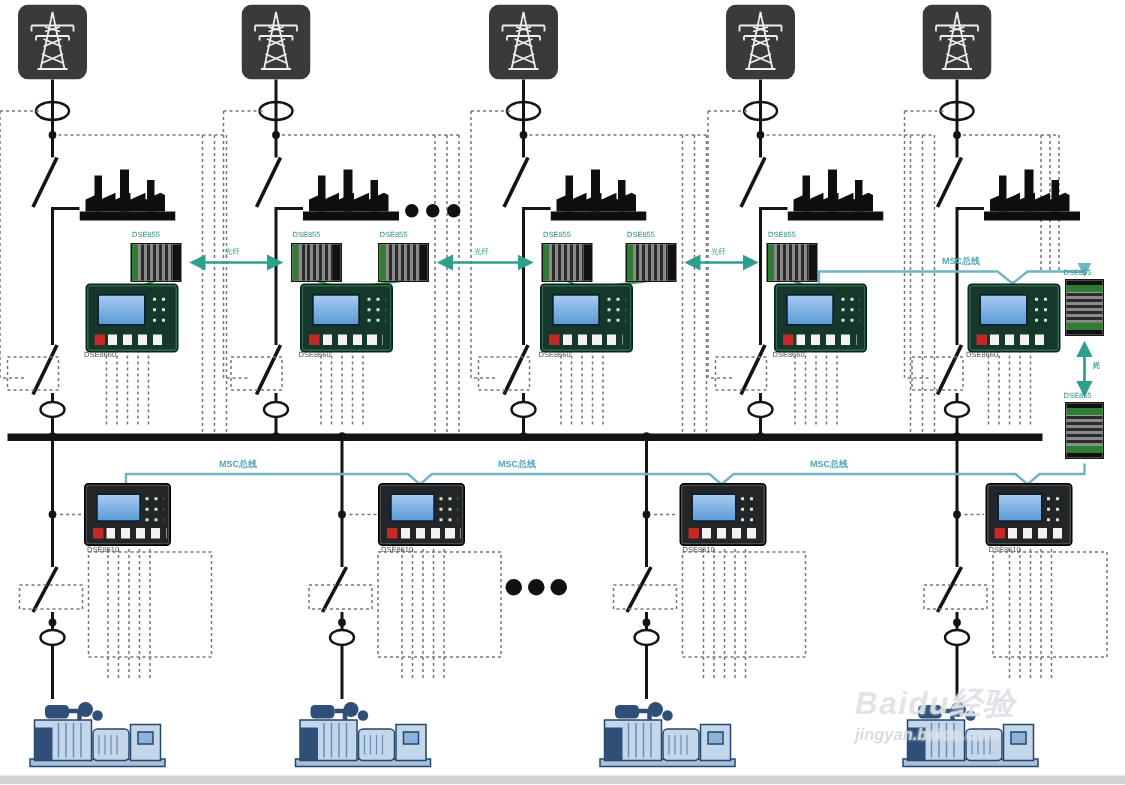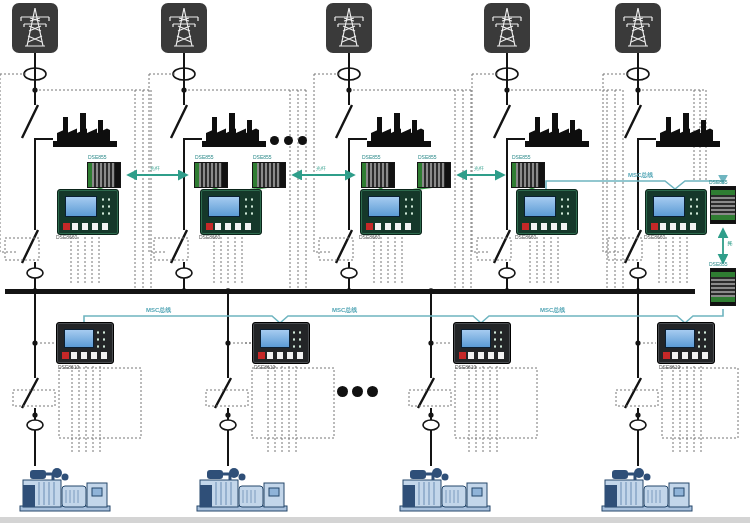--- a/index.html
+++ b/index.html
@@ -389,15 +389,19 @@
       <use href="#genset"></use>
     </svg>
 
   <div class="dot" style="left:270px;top:136px;width:9px;height:9px"></div>
   <div class="dot" style="left:284px;top:136px;width:9px;height:9px"></div>
   <div class="dot" style="left:298px;top:136px;width:9px;height:9px"></div>
   <div class="dot" style="left:337px;top:386px;width:11px;height:11px"></div>
   <div class="dot" style="left:352px;top:386px;width:11px;height:11px"></div>
   <div class="dot" style="left:367px;top:386px;width:11px;height:11px"></div>
 
+  <div class="wm">
+    <div class="l1">Baidu经验</div>
+    <div class="l2">jingyan.baidu.com</div>
+  </div>
 
   <div class="bottombar"></div>
 </div>
 
 </body></html>

